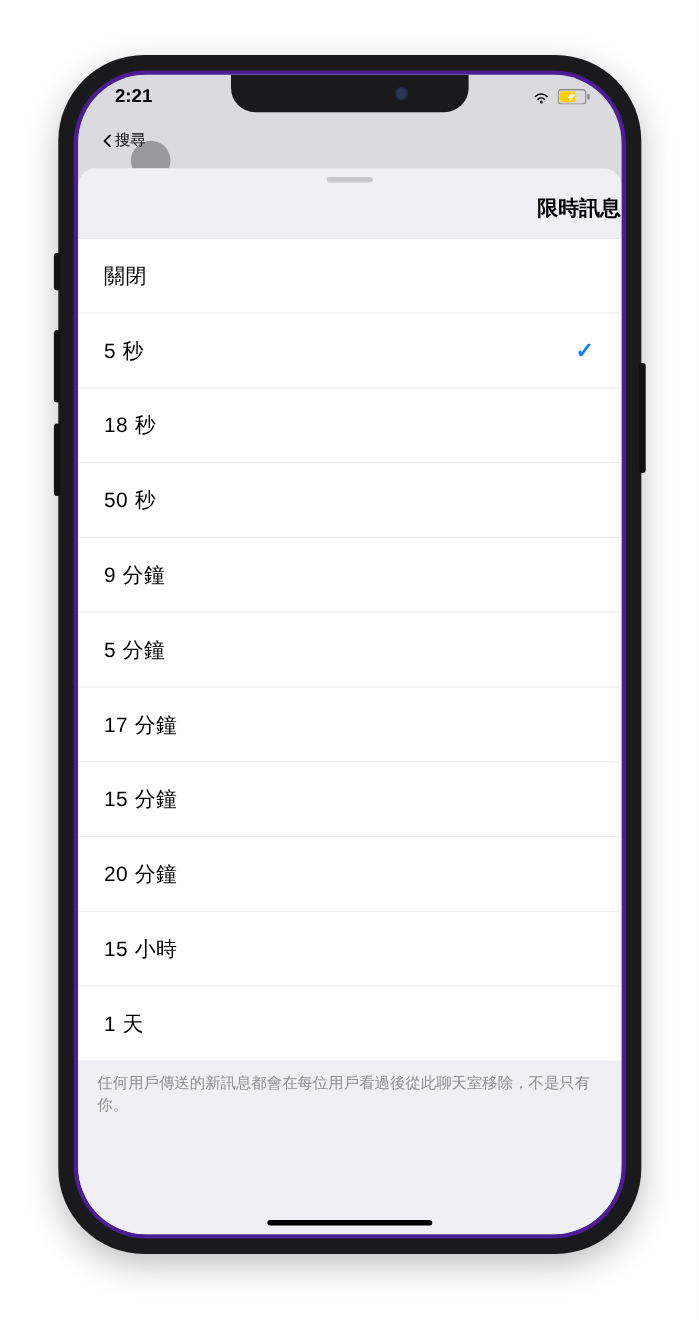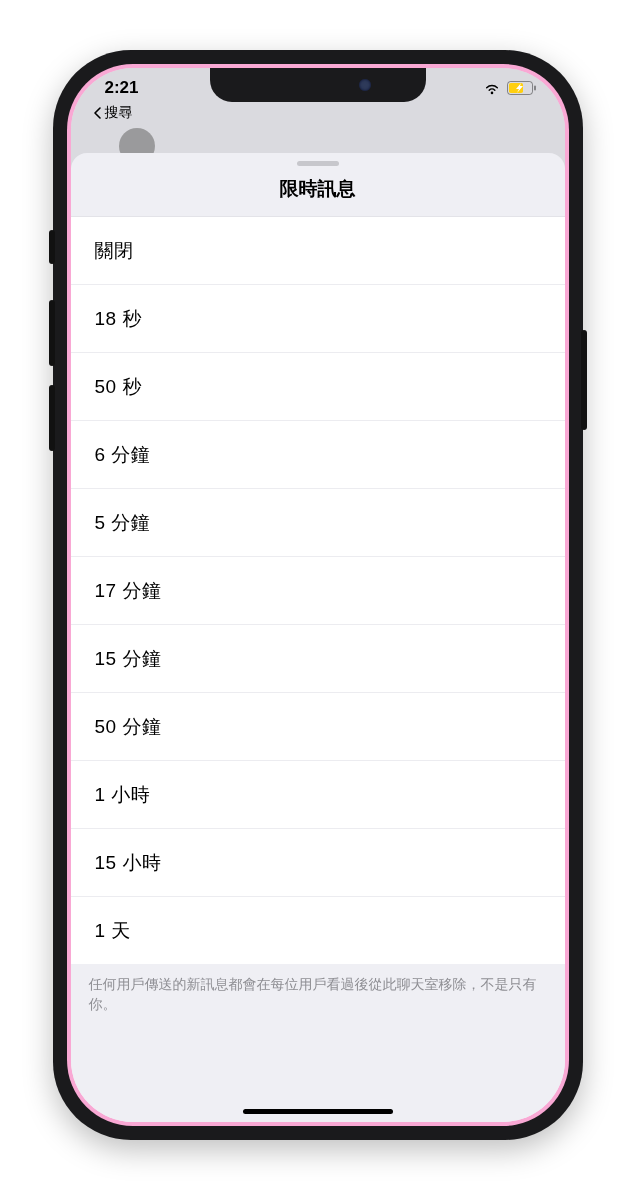--- a/index.html
+++ b/index.html
@@ -26,21 +26,21 @@
     background: #1a1a1c;
     border-radius: 78px;
     padding: 14px;
     box-sizing: border-box;
     box-shadow: 0 10px 30px rgba(0,0,0,0.25);
     position: relative;
   }
   .phone-inner {
     width: 100%;
     height: 100%;
-    background: #f9a8d4;
+    background: #4c1d95;
     border-radius: 66px;
     padding: 4px;
     box-sizing: border-box;
   }
   .side-btn {
     position: absolute;
     background: #111;
     border-radius: 3px;
   }
   .side-btn.mute { left:-4px; top:180px; width:6px; height:34px; }
@@ -85,21 +85,21 @@
     box-sizing: border-box;
     font-weight: 600;
     font-size: 17px;
     color: #000;
     z-index: 40;
   }
   .status-right { display:flex; align-items:center; gap:6px; }
   .wifi-icon svg, .battery-icon svg { display:block; }
   .back-row {
     position:absolute;
-    top:36px; left:22px;
+    top:51px; left:22px;
     display:flex; align-items:center;
     font-size:14px; color:#000;
     z-index:40;
   }
   .back-row svg { margin-right:2px; }
   .dim-bg {
     position:absolute;
     top:0; left:0; right:0;
     height:100px;
     background:#c9c9ce;
@@ -117,21 +117,21 @@
     border-top-left-radius:16px;
     border-top-right-radius:16px;
     z-index:45;
     overflow:hidden;
   }
   .grabber {
     width:42px; height:5px; background:#c7c7cc; border-radius:3px;
     margin:8px auto 10px;
   }
   .sheet-title {
-    text-align:center;
+    text-align:right;
     font-size:19px;
     font-weight:700;
     color:#000;
     margin-bottom:14px;
   }
   .option-list {
     background:#ffffff;
     margin:0;
     border-top:1px solid #e3e3e8;
   }
@@ -208,42 +208,43 @@
 
         <div class="sheet">
           <div class="grabber"></div>
           <div class="sheet-title">限時訊息</div>
 
           <div class="option-list">
             <div class="option">
               <span>關閉</span>
             </div>
             <div class="option">
+              <span>5 秒</span>
+              <span class="check">✓</span>
+            </div>
+            <div class="option">
               <span>18 秒</span>
             </div>
             <div class="option">
               <span>50 秒</span>
             </div>
             <div class="option">
-              <span>6 分鐘</span>
+              <span>9 分鐘</span>
             </div>
             <div class="option">
               <span>5 分鐘</span>
             </div>
             <div class="option">
               <span>17 分鐘</span>
             </div>
             <div class="option">
               <span>15 分鐘</span>
             </div>
             <div class="option">
-              <span>50 分鐘</span>
-            </div>
-            <div class="option">
-              <span>1 小時</span>
+              <span>20 分鐘</span>
             </div>
             <div class="option">
               <span>15 小時</span>
             </div>
             <div class="option">
               <span>1 天</span>
             </div>
           </div>
 
           <div class="footer-note">

